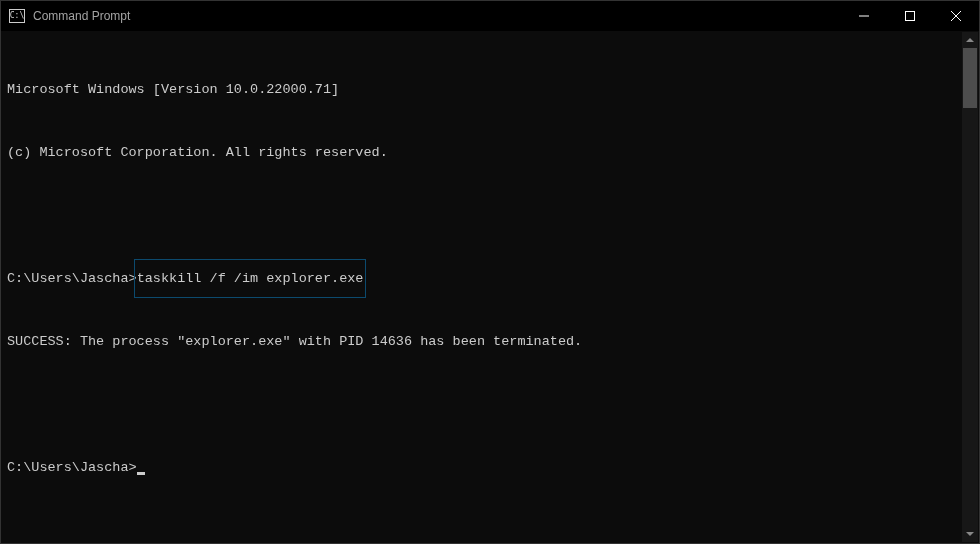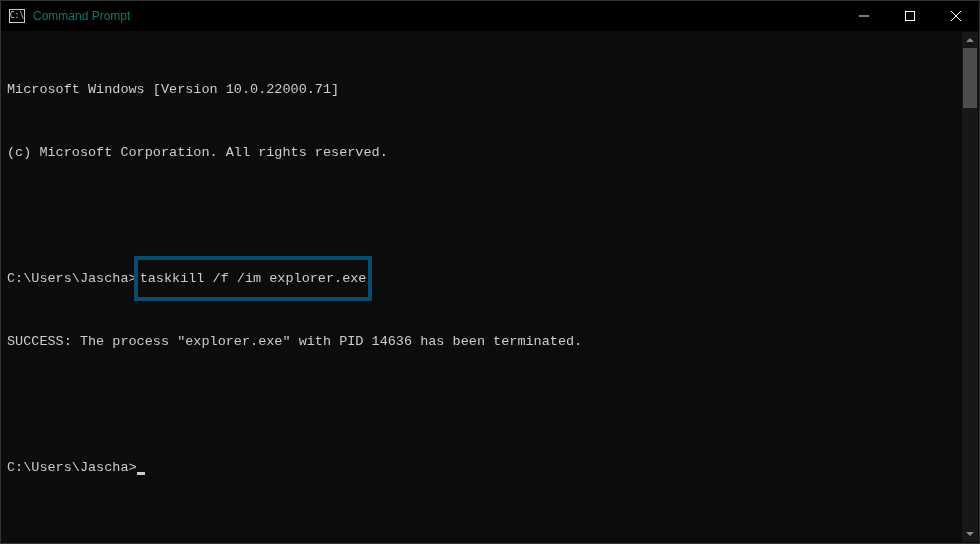--- a/index.html
+++ b/index.html
@@ -42,21 +42,21 @@
       align-items: center;
       justify-content: center;
     }
     .titlebar-icon-inner {
       font-size: 8px;
       color: #ccc;
       line-height: 1;
       font-family: monospace;
     }
     .titlebar-title {
-      color: #0f766e;
+      color: #a3a3a3;
       font-size: 12px;
       font-family: 'Segoe UI', sans-serif;
       flex: 1;
     }
     .window-controls {
       display: flex;
       height: 100%;
     }
     .window-control {
       width: 46px;
@@ -108,21 +108,21 @@
       width: 14px;
       height: 60px;
       background: #4d4d4d;
       margin-top: 0;
     }
     .scroll-track {
       flex: 1;
       width: 100%;
     }
     .highlighted-command {
-      border: 4px solid #0c4a6e;
+      border: 1px solid #0c4a6e;
       padding: 11px 2px;
       margin: -1px -3px;
     }
     .cursor {
       display: inline-block;
       width: 8px;
       height: 3px;
       background: #cccccc;
       vertical-align: bottom;
       margin-bottom: 1px;

